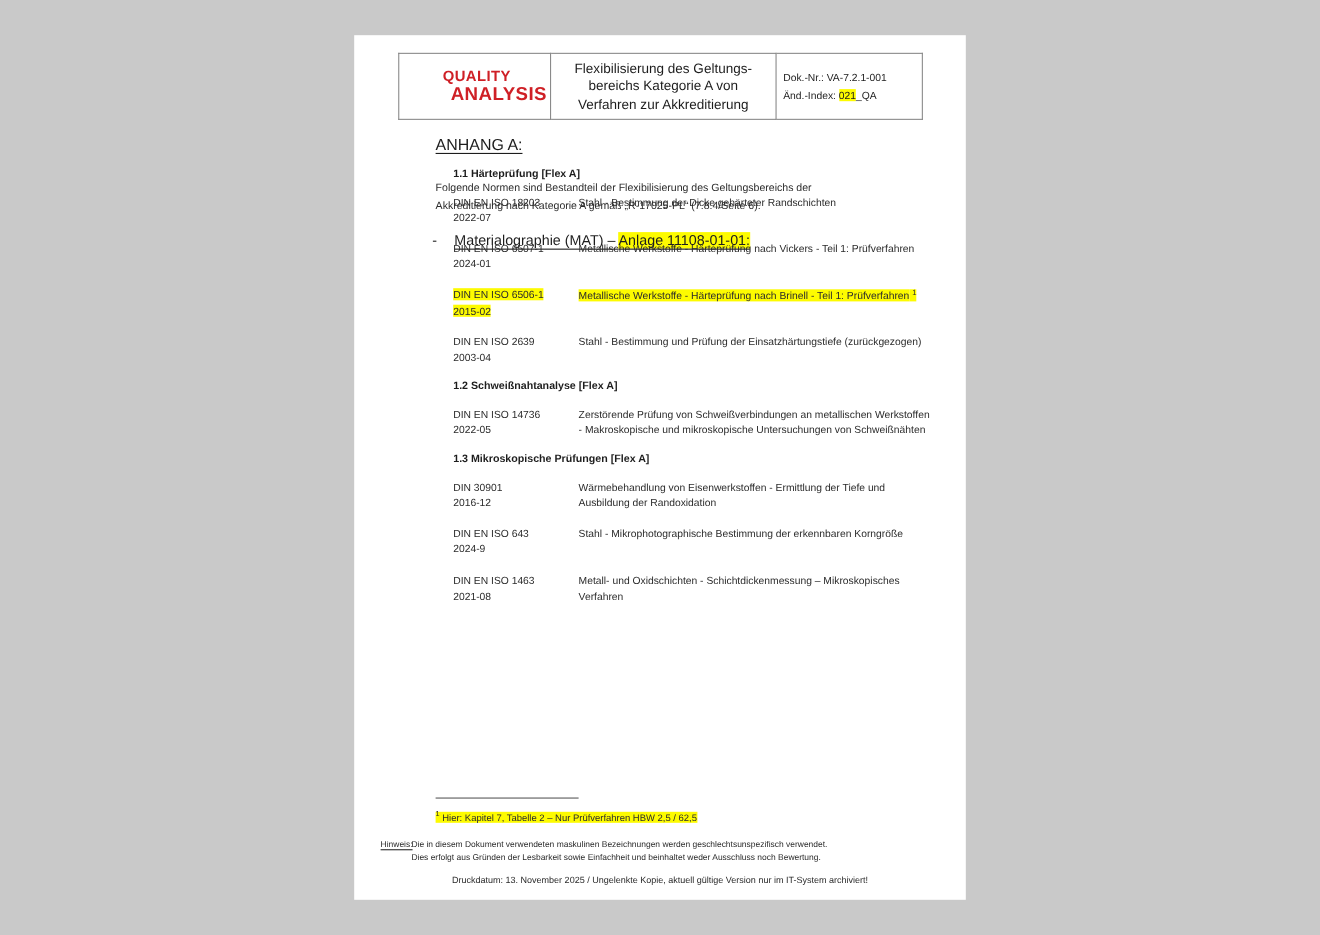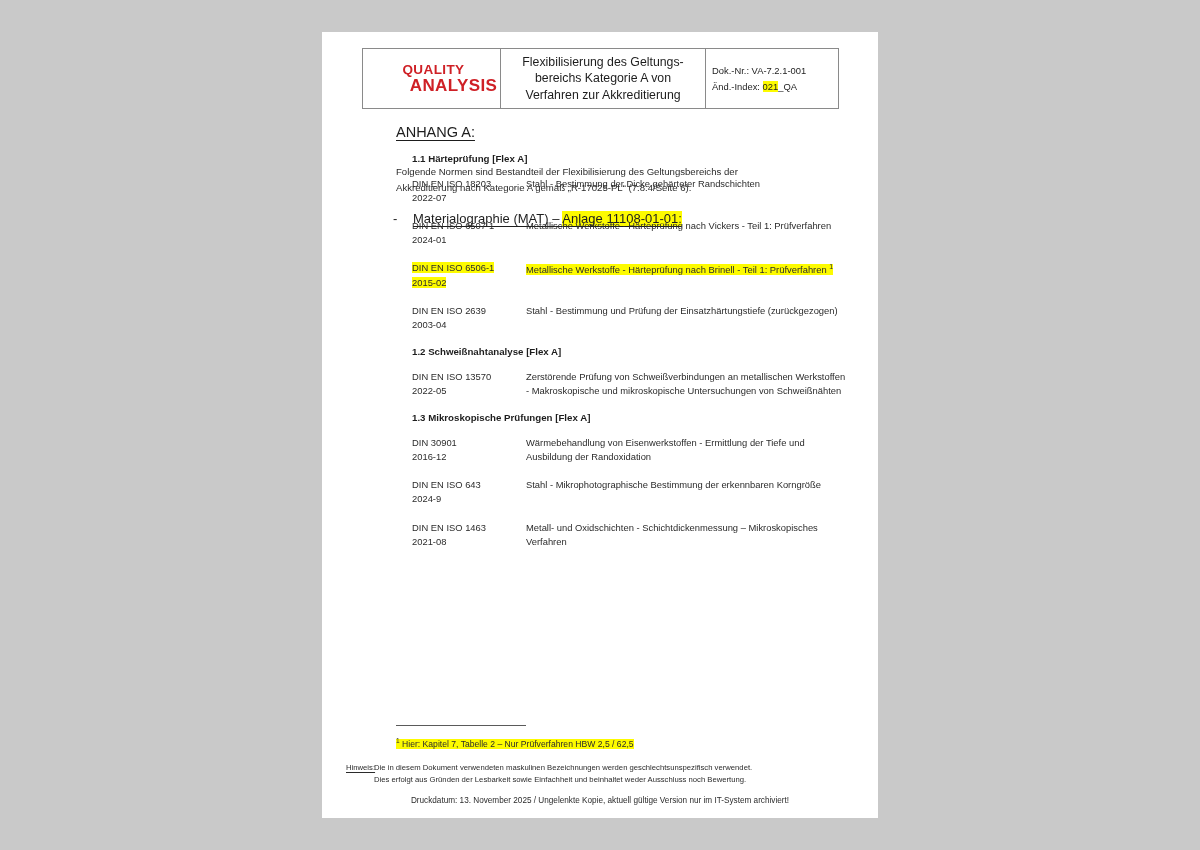--- a/index.html
+++ b/index.html
@@ -271,21 +271,21 @@
           <div class="norm-desc"><span>Metallische Werkstoffe - Härteprüfung nach Brinell - Teil 1: Prüfverfahren</span><span> <sup>1</sup></span></div>
         </div>
         <div class="norm-row">
           <div class="norm-code"><span>DIN EN ISO 2639</span><br><span>2003-04</span></div>
           <div class="norm-desc"><span>Stahl - Bestimmung und Prüfung der Einsatzhärtungstiefe (zurückgezogen)</span></div>
         </div>
       </div>
       <div class="section s2">
         <div class="section-head">1.2 Schweißnahtanalyse [Flex A]</div>
         <div class="norm-row">
-          <div class="norm-code"><span>DIN EN ISO 13570</span><br><span>2022-05</span></div>
+          <div class="norm-code"><span>DIN EN ISO 14736</span><br><span>2022-05</span></div>
           <div class="norm-desc"><span>Zerstörende Prüfung von Schweißverbindungen an metallischen Werkstoffen - Makroskopische und mikroskopische Untersuchungen von Schweißnähten</span></div>
         </div>
       </div>
       <div class="section s3">
         <div class="section-head">1.3 Mikroskopische Prüfungen [Flex A]</div>
         <div class="norm-row">
           <div class="norm-code"><span>DIN 30901</span><br><span>2016-12</span></div>
           <div class="norm-desc"><span>Wärmebehandlung von Eisenwerkstoffen - Ermittlung der Tiefe und Ausbildung der Randoxidation</span></div>
         </div>
         <div class="norm-row">

